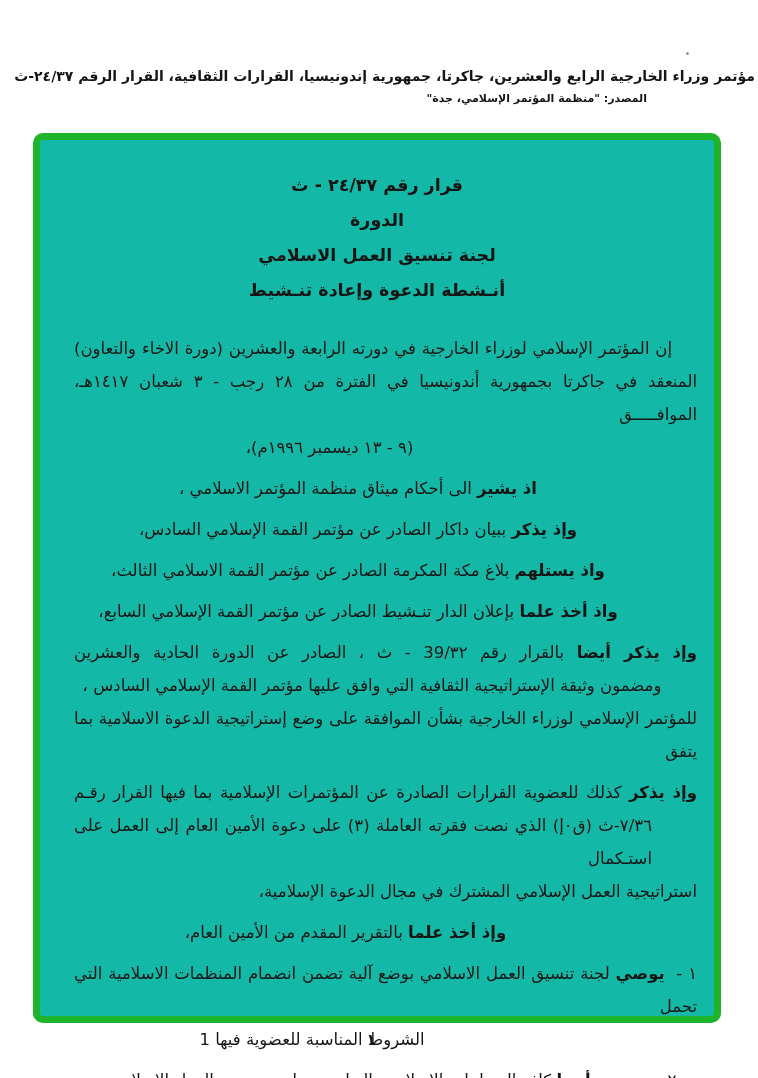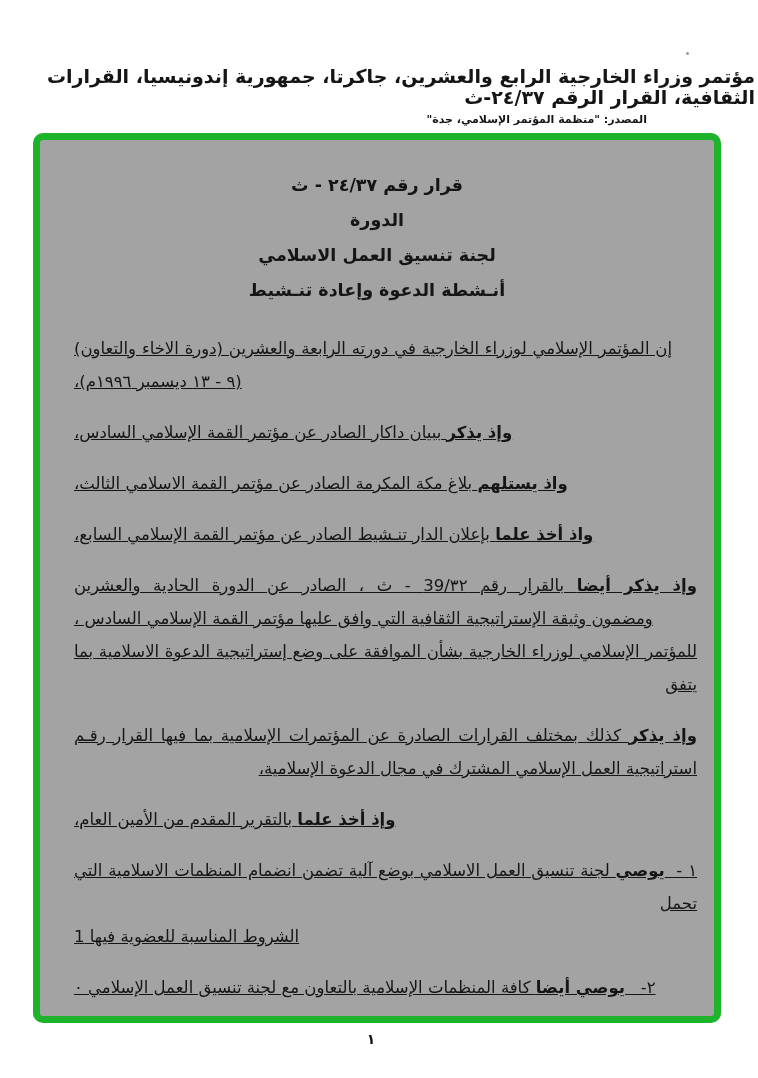--- a/index.html
+++ b/index.html
@@ -2,36 +2,36 @@
 <html lang="ar" dir="rtl"><head>
 <meta charset="utf-8">
 <style>
   html,body{margin:0;padding:0;background:#ffffff;}
   .page{
     position:relative;width:758px;height:1078px;background:#ffffff;
     font-family:"DejaVu Sans",sans-serif;color:#151515;direction:rtl;overflow:hidden;
   }
   
   .hdr{position:absolute;top:66px;right:3px;left:3px;text-align:right;font-weight:bold;}
-  .hdr1{font-size:19px;line-height:21px;letter-spacing:0;}
+  .hdr1{font-size:14px;line-height:21px;letter-spacing:0;}
   .hdr2{font-size:11px;line-height:18px;padding-left:0;padding-right:108px;margin-top:3px;}
   
   .frame{
     position:absolute;left:33px;top:133px;width:688px;height:890px;
-    border:7px solid #1db32a;border-radius:10px;box-sizing:border-box;background:#a3a3a3;
+    border:7px solid #1db32a;border-radius:10px;box-sizing:border-box;background:#14b8a6;
   }
   
   .title{padding-top:28px;text-align:center;font-weight:bold;font-size:17.5px;}
   .title > div{line-height:35px;}
   
   .bodytext{margin-top:24px;padding:0 17px 0 34px;font-size:16.5px;}
-  .para{margin:18px 0 8px 0;text-decoration:underline;}
+  .para{margin:8px 0 8px 0;}
   .line{line-height:33px;min-height:33px;}
   .line.justify{text-align:justify;text-align-last:justify;}
-  .line.start{text-align:left;}
+  .line.start{text-align:center;}
   .line.center{text-align:right;}
   .b{font-weight:bold;}
   
   .pageno{position:absolute;top:1031px;left:0;right:16px;text-align:center;font-size:14px;font-weight:bold;}
   
   .speck{position:absolute;left:686px;top:52px;width:3px;height:3px;background:#9a9a9a;border-radius:50%;}
 </style>
 </head>
 <body>
 
@@ -47,38 +47,43 @@
   <div class="frame">
     <div class="title">
       <div>قرار رقم ٢٤/٣٧ - ث</div>
       <div>الدورة</div>
       <div>لجنة تنسيق العمل الاسلامي</div>
       <div>أنـشطة الدعوة وإعادة تنـشيط</div>
     </div>
     <div class="bodytext">
         <div class="para">
           <div class="line justify" style="padding-right: 25px;"><span>إن المؤتمر الإسلامي لوزراء الخارجية في دورته الرابعة والعشرين (دورة الاخاء والتعاون)</span></div>
+          <div class="line justify"><span>المنعقد في جاكرتا بجمهورية أندونيسيا في الفترة من ٢٨ رجب - ٣ شعبان ١٤١٧هـ، الموافـــــق</span></div>
           <div class="line start" style="padding-right: 112px;"><span>(٩ - ١٣ ديسمبر ١٩٩٦م)،</span></div>
+        </div>
+        <div class="para">
+          <div class="line start" style="padding-right: 55px;"><span class="b">اذ يشير</span><span> الى أحكام ميثاق منظمة المؤتمر الاسلامي ،</span></div>
         </div>
         <div class="para">
           <div class="line start" style="padding-right: 55px;"><span class="b">وإذ يذكر</span><span> ببيان داكار الصادر عن مؤتمر القمة الإسلامي السادس،</span></div>
         </div>
         <div class="para">
           <div class="line start" style="padding-right: 55px;"><span class="b">واذ يستلهم</span><span> بلاغ مكة المكرمة الصادر عن مؤتمر القمة الاسلامي الثالث،</span></div>
         </div>
         <div class="para">
           <div class="line start" style="padding-right: 55px;"><span class="b">واذ أخذ علما</span><span> بإعلان الدار تنـشيط الصادر عن مؤتمر القمة الإسلامي السابع،</span></div>
         </div>
         <div class="para">
           <div class="line justify"><span class="b">وإذ يذكر أيضا</span><span> بالقرار رقم 39/٣٢ - ث ، الصادر عن الدورة الحادية والعشرين</span></div>
           <div class="line start" style="padding-right: 27px;"><span>ومضمون وثيقة الإستراتيجية الثقافية التي وافق عليها مؤتمر القمة الإسلامي السادس ،</span></div>
           <div class="line justify"><span>للمؤتمر الإسلامي لوزراء الخارجية بشأن الموافقة على وضع إستراتيجية الدعوة الاسلامية بما يتفق</span></div>
         </div>
         <div class="para">
-          <div class="line justify"><span class="b">وإذ يذكر</span><span> كذلك بمختلف القرارات الصادرة عن المؤتمرات الإسلامية بما فيها القرار رقـم</span></div>
+          <div class="line justify"><span class="b">وإذ يذكر</span><span> كذلك للعضوية القرارات الصادرة عن المؤتمرات الإسلامية بما فيها القرار رقـم</span></div>
+          <div class="line justify" style="padding-right: 45px;"><span>٧/٣٦-ث (ق٠إ) الذي نصت فقرته العاملة (٣) على دعوة الأمين العام إلى العمل على استـكمال</span></div>
           <div class="line center"><span>استراتيجية العمل الإسلامي المشترك في مجال الدعوة الإسلامية،</span></div>
         </div>
         <div class="para">
           <div class="line start" style="padding-right: 80px;"><span class="b">وإذ أخذ علما</span><span> بالتقرير المقدم من الأمين العام،</span></div>
         </div>
         <div class="para">
           <div class="line justify"><span>١ -&nbsp;&nbsp;</span><span class="b">يوصي</span><span> لجنة تنسيق العمل الاسلامي بوضع آلية تضمن انضمام المنظمات الاسلامية التي تحمل</span></div>
           <div class="line start" style="padding-right: 147px;"><span>الشروط المناسبة للعضوية فيها 1</span></div>
         </div>
         <div class="para">

